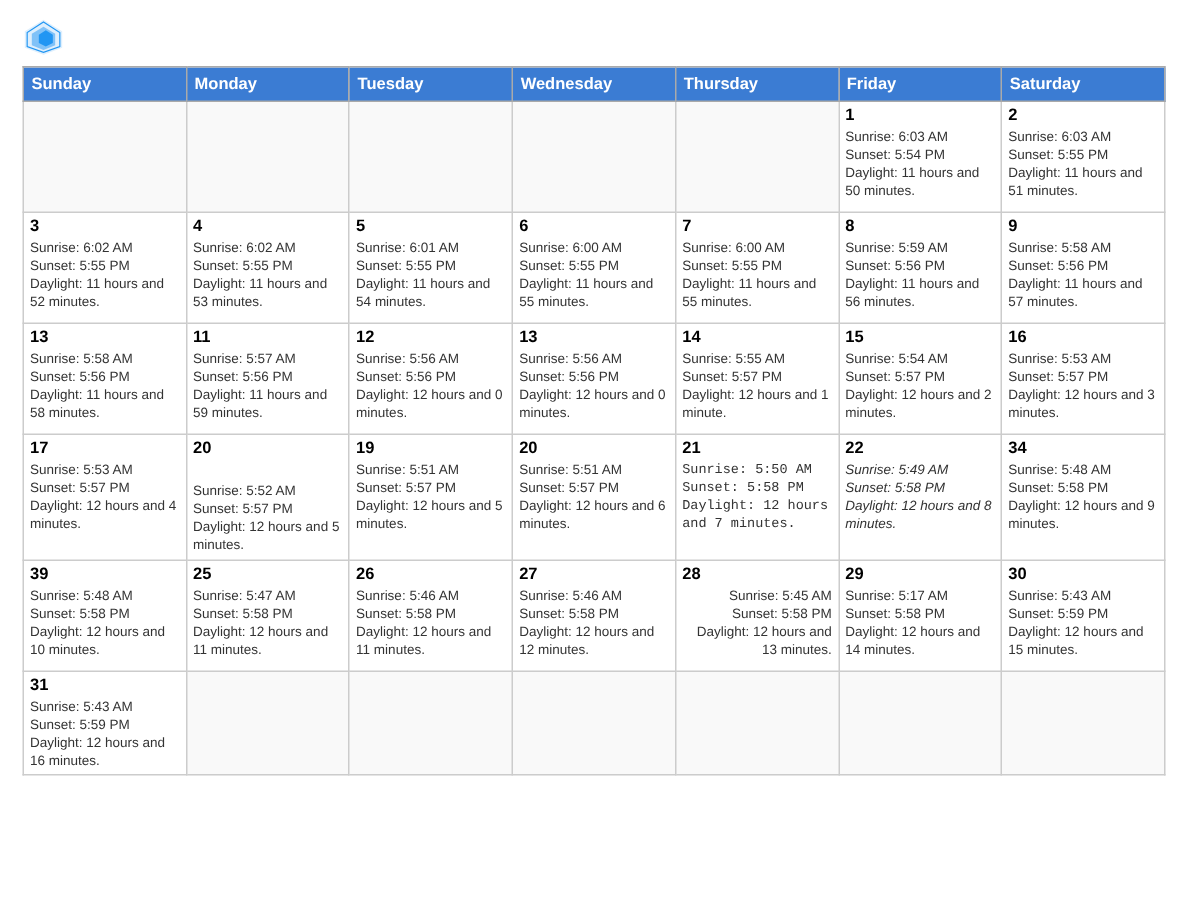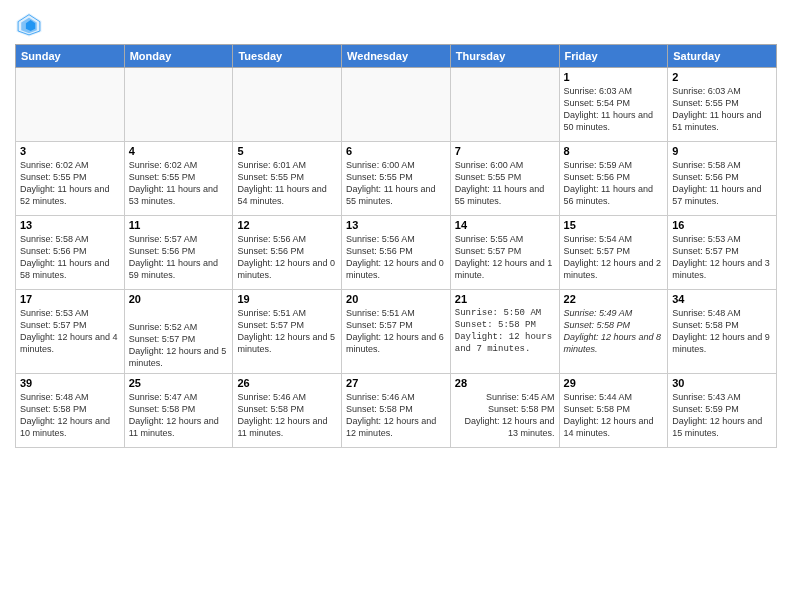--- a/index.html
+++ b/index.html
@@ -302,26 +302,40 @@
 Daylight: 12 hours and 12 minutes.</div>
           </td>
           <td>
             <div class="day-number">28</div>
             <div class="day-info" style="white-space: pre-wrap; text-align: right;">Sunrise: 5:45 AM
 Sunset: 5:58 PM
 Daylight: 12 hours and 13 minutes.</div>
           </td>
           <td>
             <div class="day-number">29</div>
-            <div class="day-info" style="white-space: pre-wrap;">Sunrise: 5:44 AM
+            <div class="day-info" style="white-space: pre-wrap;">Sunrise: 5:17 AM
 Sunset: 5:58 PM
 Daylight: 12 hours and 14 minutes.</div>
           </td>
           <td>
             <div class="day-number">30</div>
             <div class="day-info" style="white-space: pre-wrap;">Sunrise: 5:43 AM
 Sunset: 5:59 PM
 Daylight: 12 hours and 15 minutes.</div>
           </td>
+        </tr>
+        <tr class="last-row">
+          <td>
+            <div class="day-number">31</div>
+            <div class="day-info" style="white-space: pre-wrap;">Sunrise: 5:43 AM
+Sunset: 5:59 PM
+Daylight: 12 hours and 16 minutes.</div>
+          </td>
+          <td class="empty"></td>
+          <td class="empty"></td>
+          <td class="empty"></td>
+          <td class="empty"></td>
+          <td class="empty"></td>
+          <td class="empty"></td>
         </tr>
       </tbody>
   </table>
 </div>
 
 </body></html>

